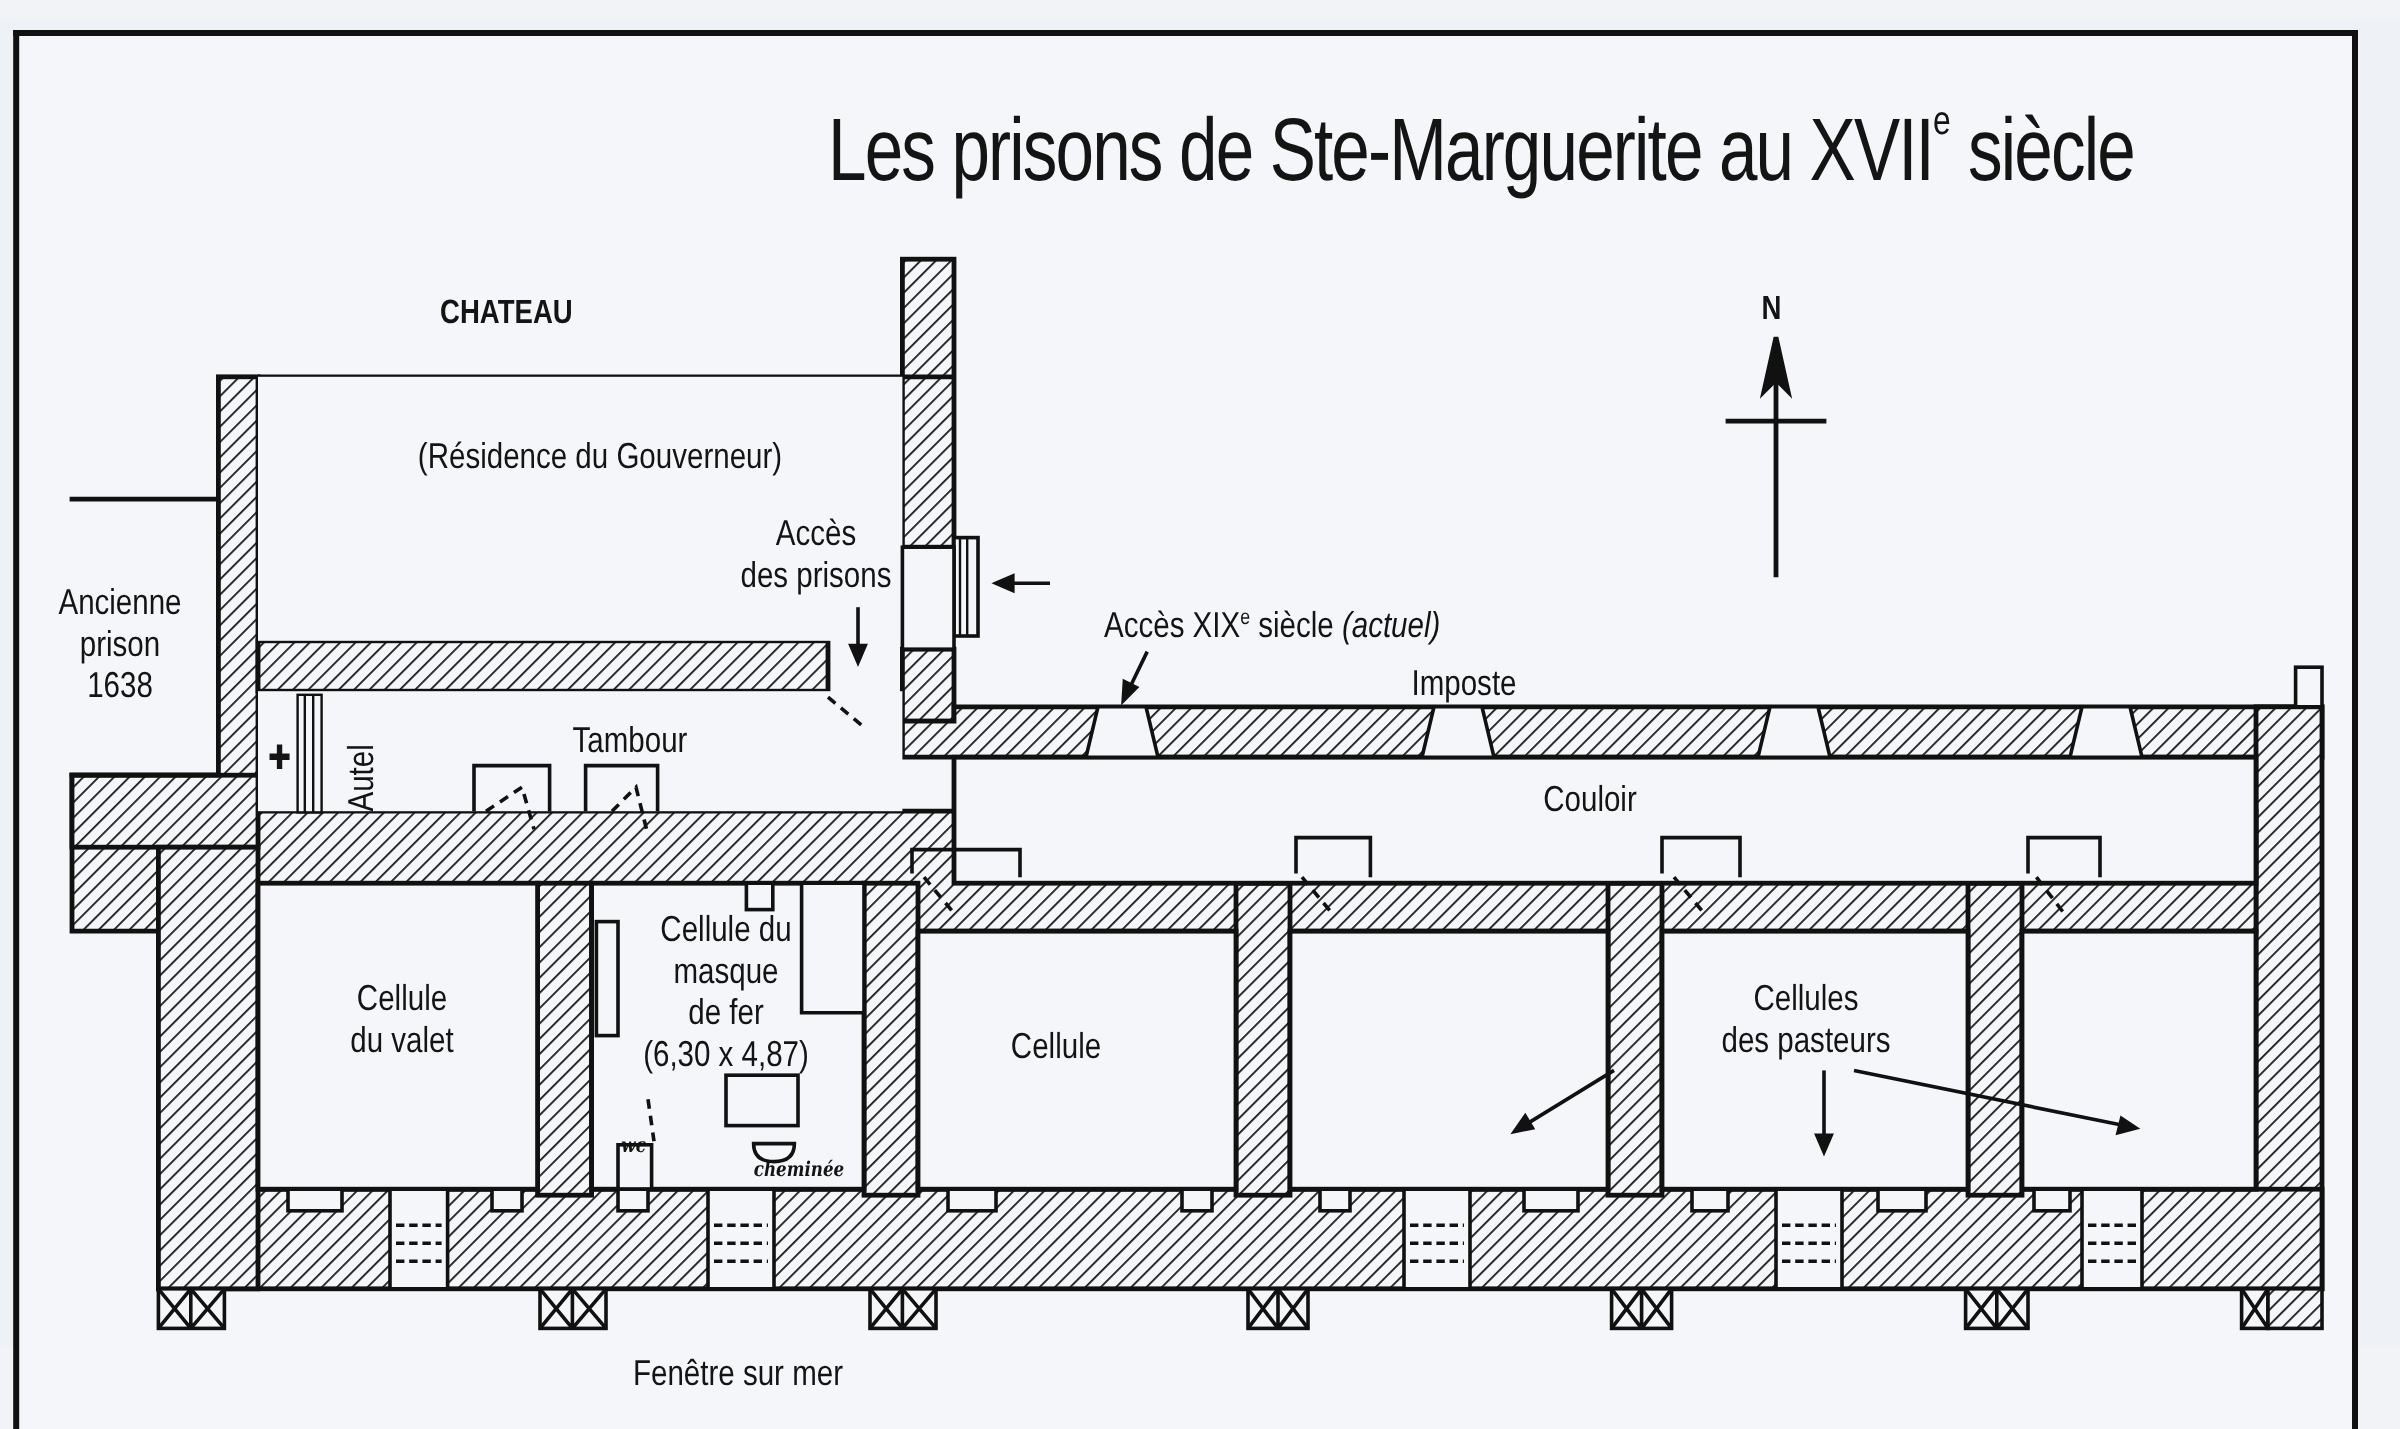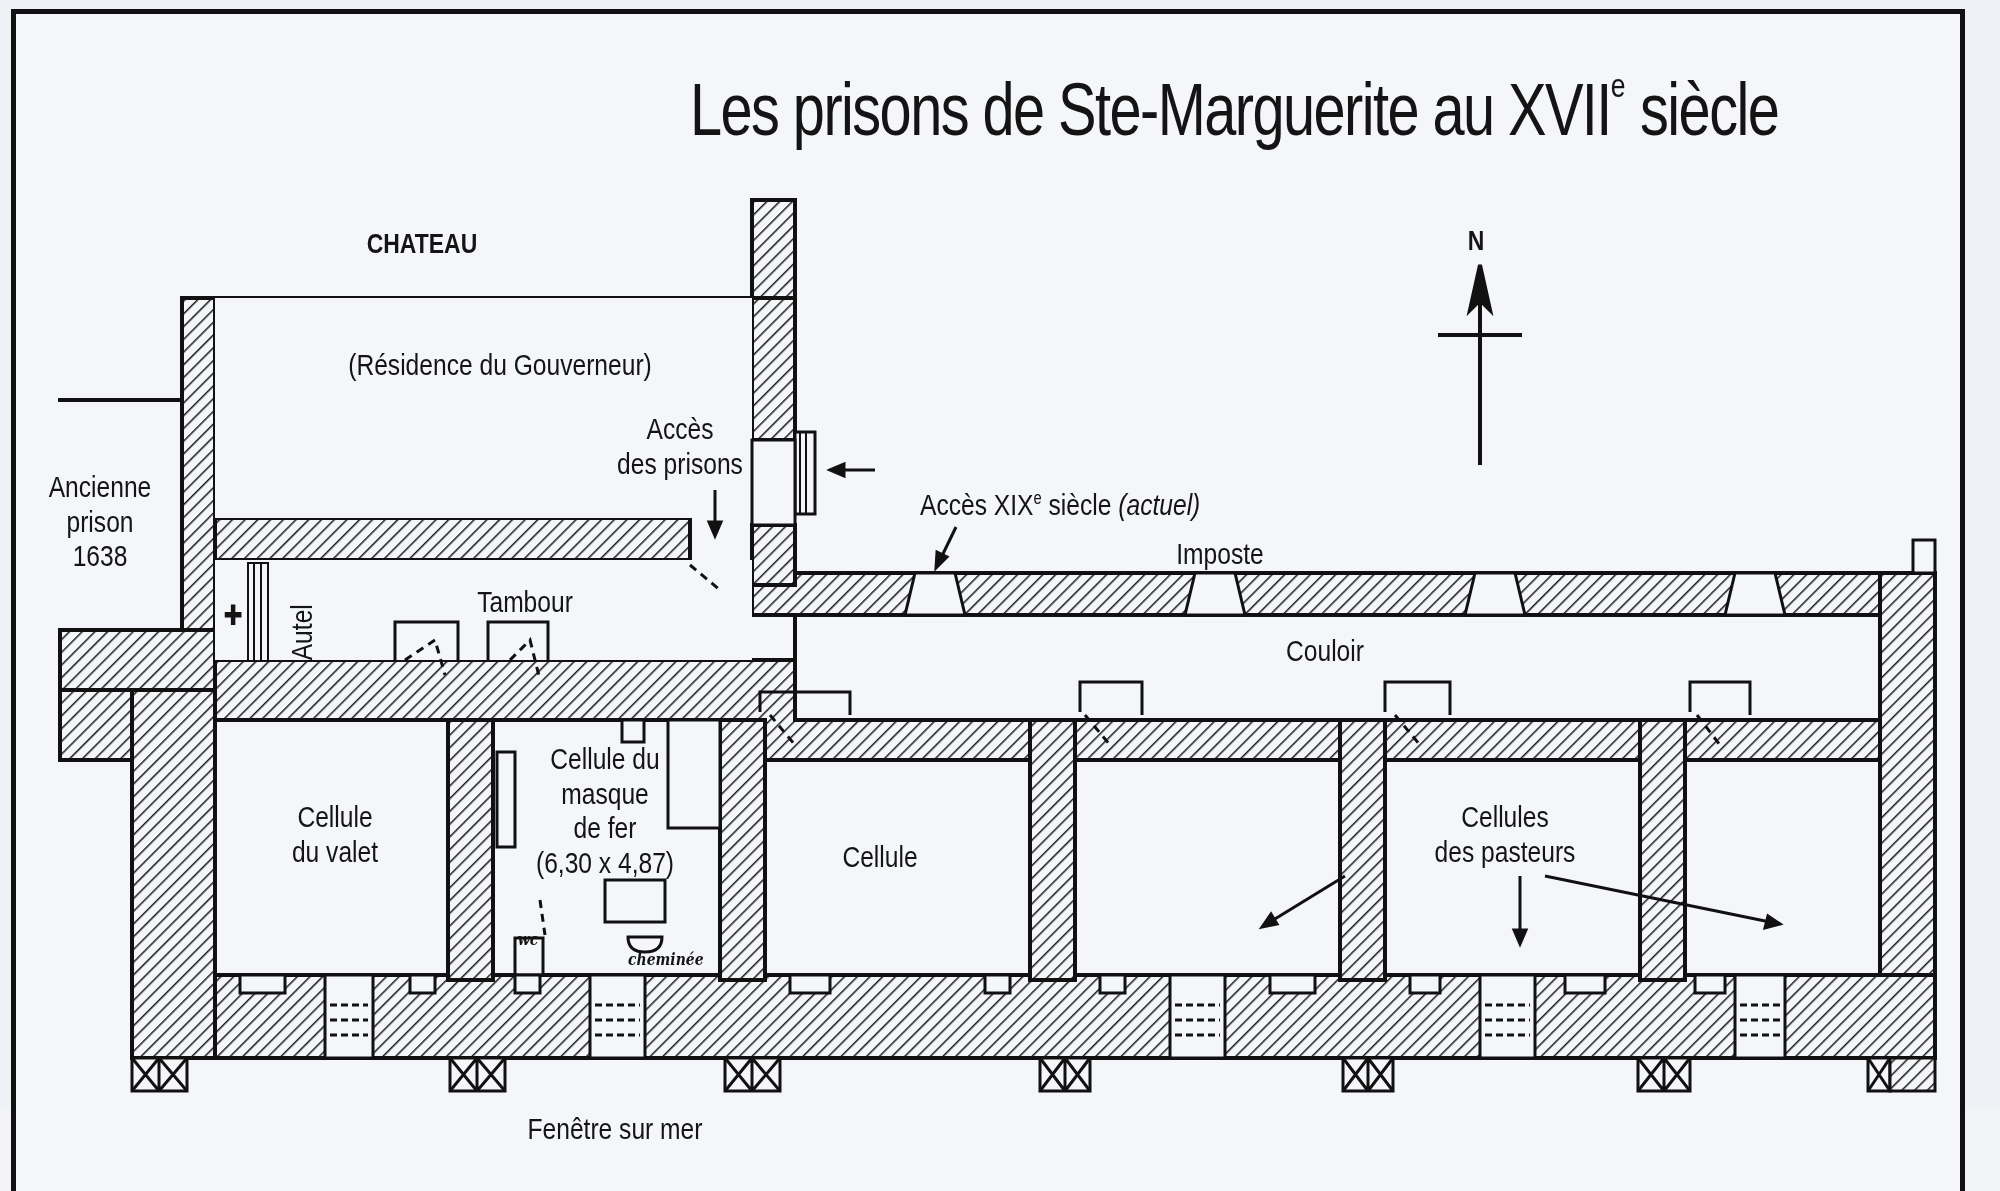--- a/index.html
+++ b/index.html
@@ -1,18 +1,18 @@
 <!DOCTYPE html>
 <html><head>
 <meta charset="utf-8">
 <style>
   html, body { margin:0; padding:0; background:#f1f3f6; }
   body { width:2000px; height:1191px; position:relative; overflow:hidden;
          font-family:"Liberation Sans", "DejaVu Sans", sans-serif; }
-  .page { position:absolute; left:0; top:0; width:2000px; height:1106px;
+  .page { position:absolute; left:0; top:16px; width:2000px; height:1106px;
           background:#eef1f5; }
   .frame { position:absolute; left:11px; top:9px; width:1954px; height:1200px;
            border:5px solid #111; border-bottom:none; background:#f4f6f9; box-sizing:border-box; }
   svg.plan { position:absolute; left:0; top:0; }
   .lbl { position:absolute; color:#141414; font-family:"Liberation Sans", sans-serif;
          transform:scaleX(0.82); transform-origin:center top; text-align:center; white-space:nowrap; line-height:1.15; }
   .title { left:690px; top:66px; width:1210px; font-size:74px; letter-spacing:-2px;
            transform:scaleX(0.78); transform-origin:left top; text-align:left; }
   .title sup { font-size:34px; vertical-align:38px; letter-spacing:0; }
   .small { font-size:30px; }

